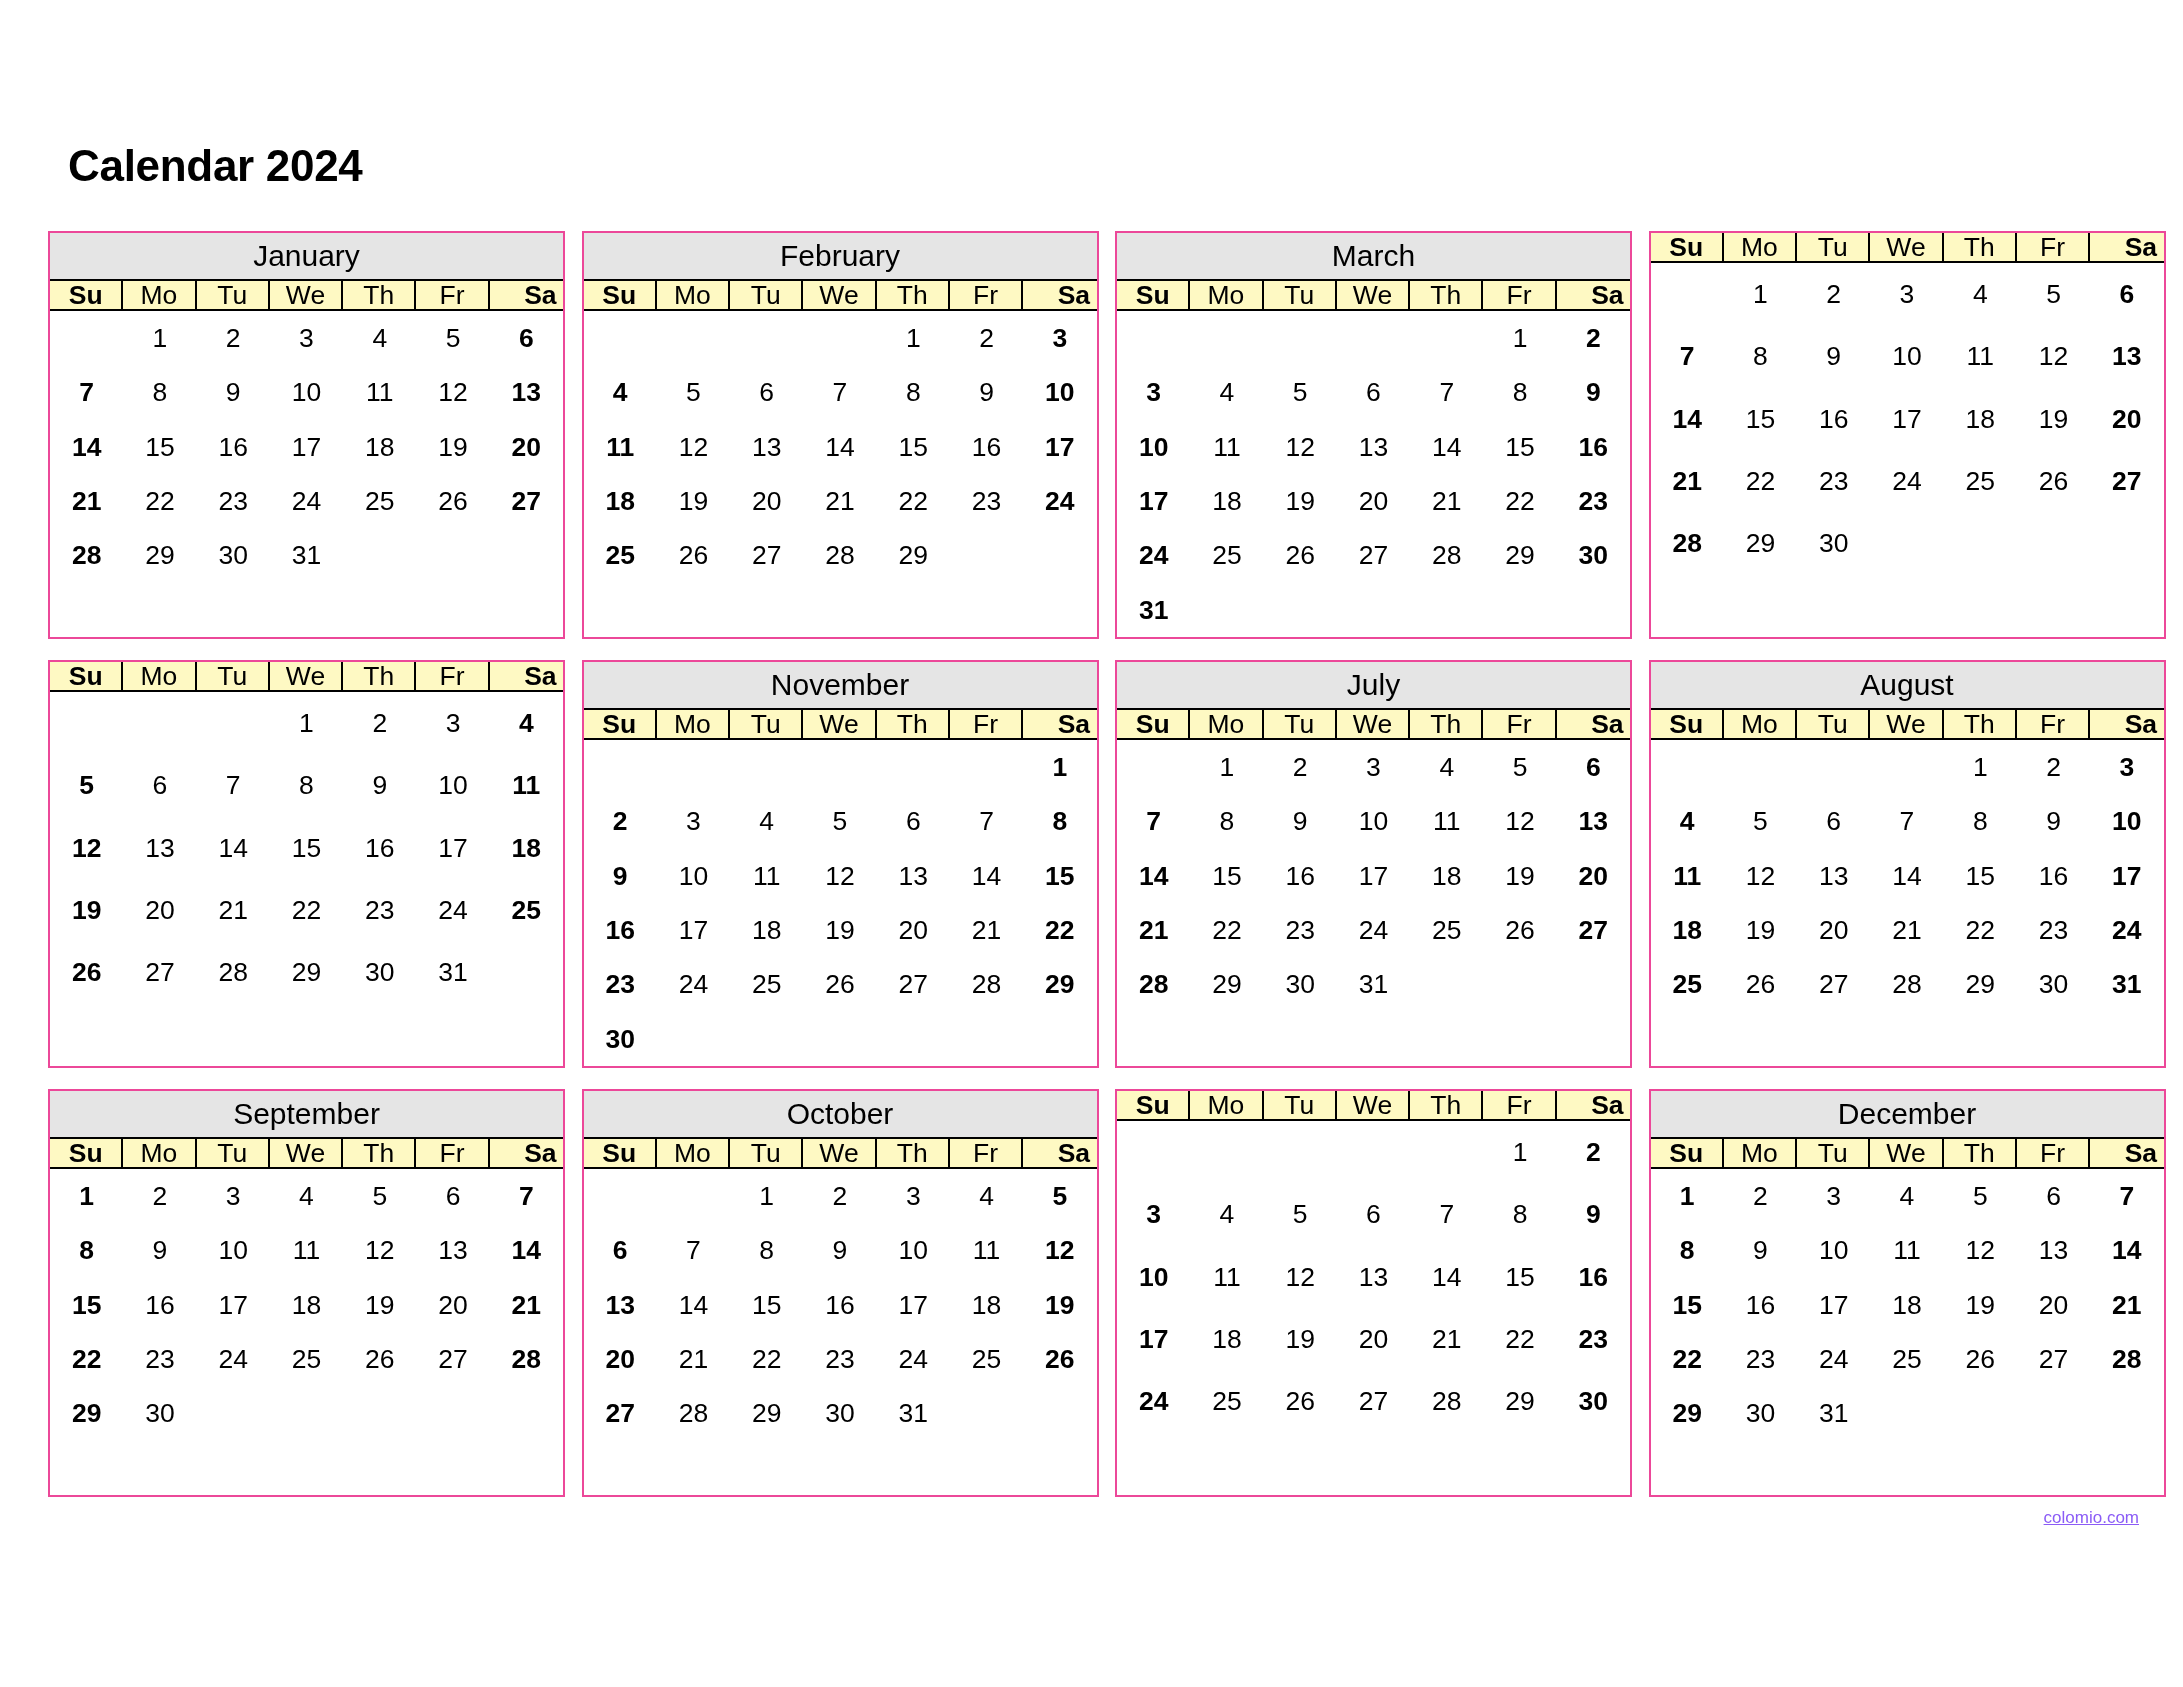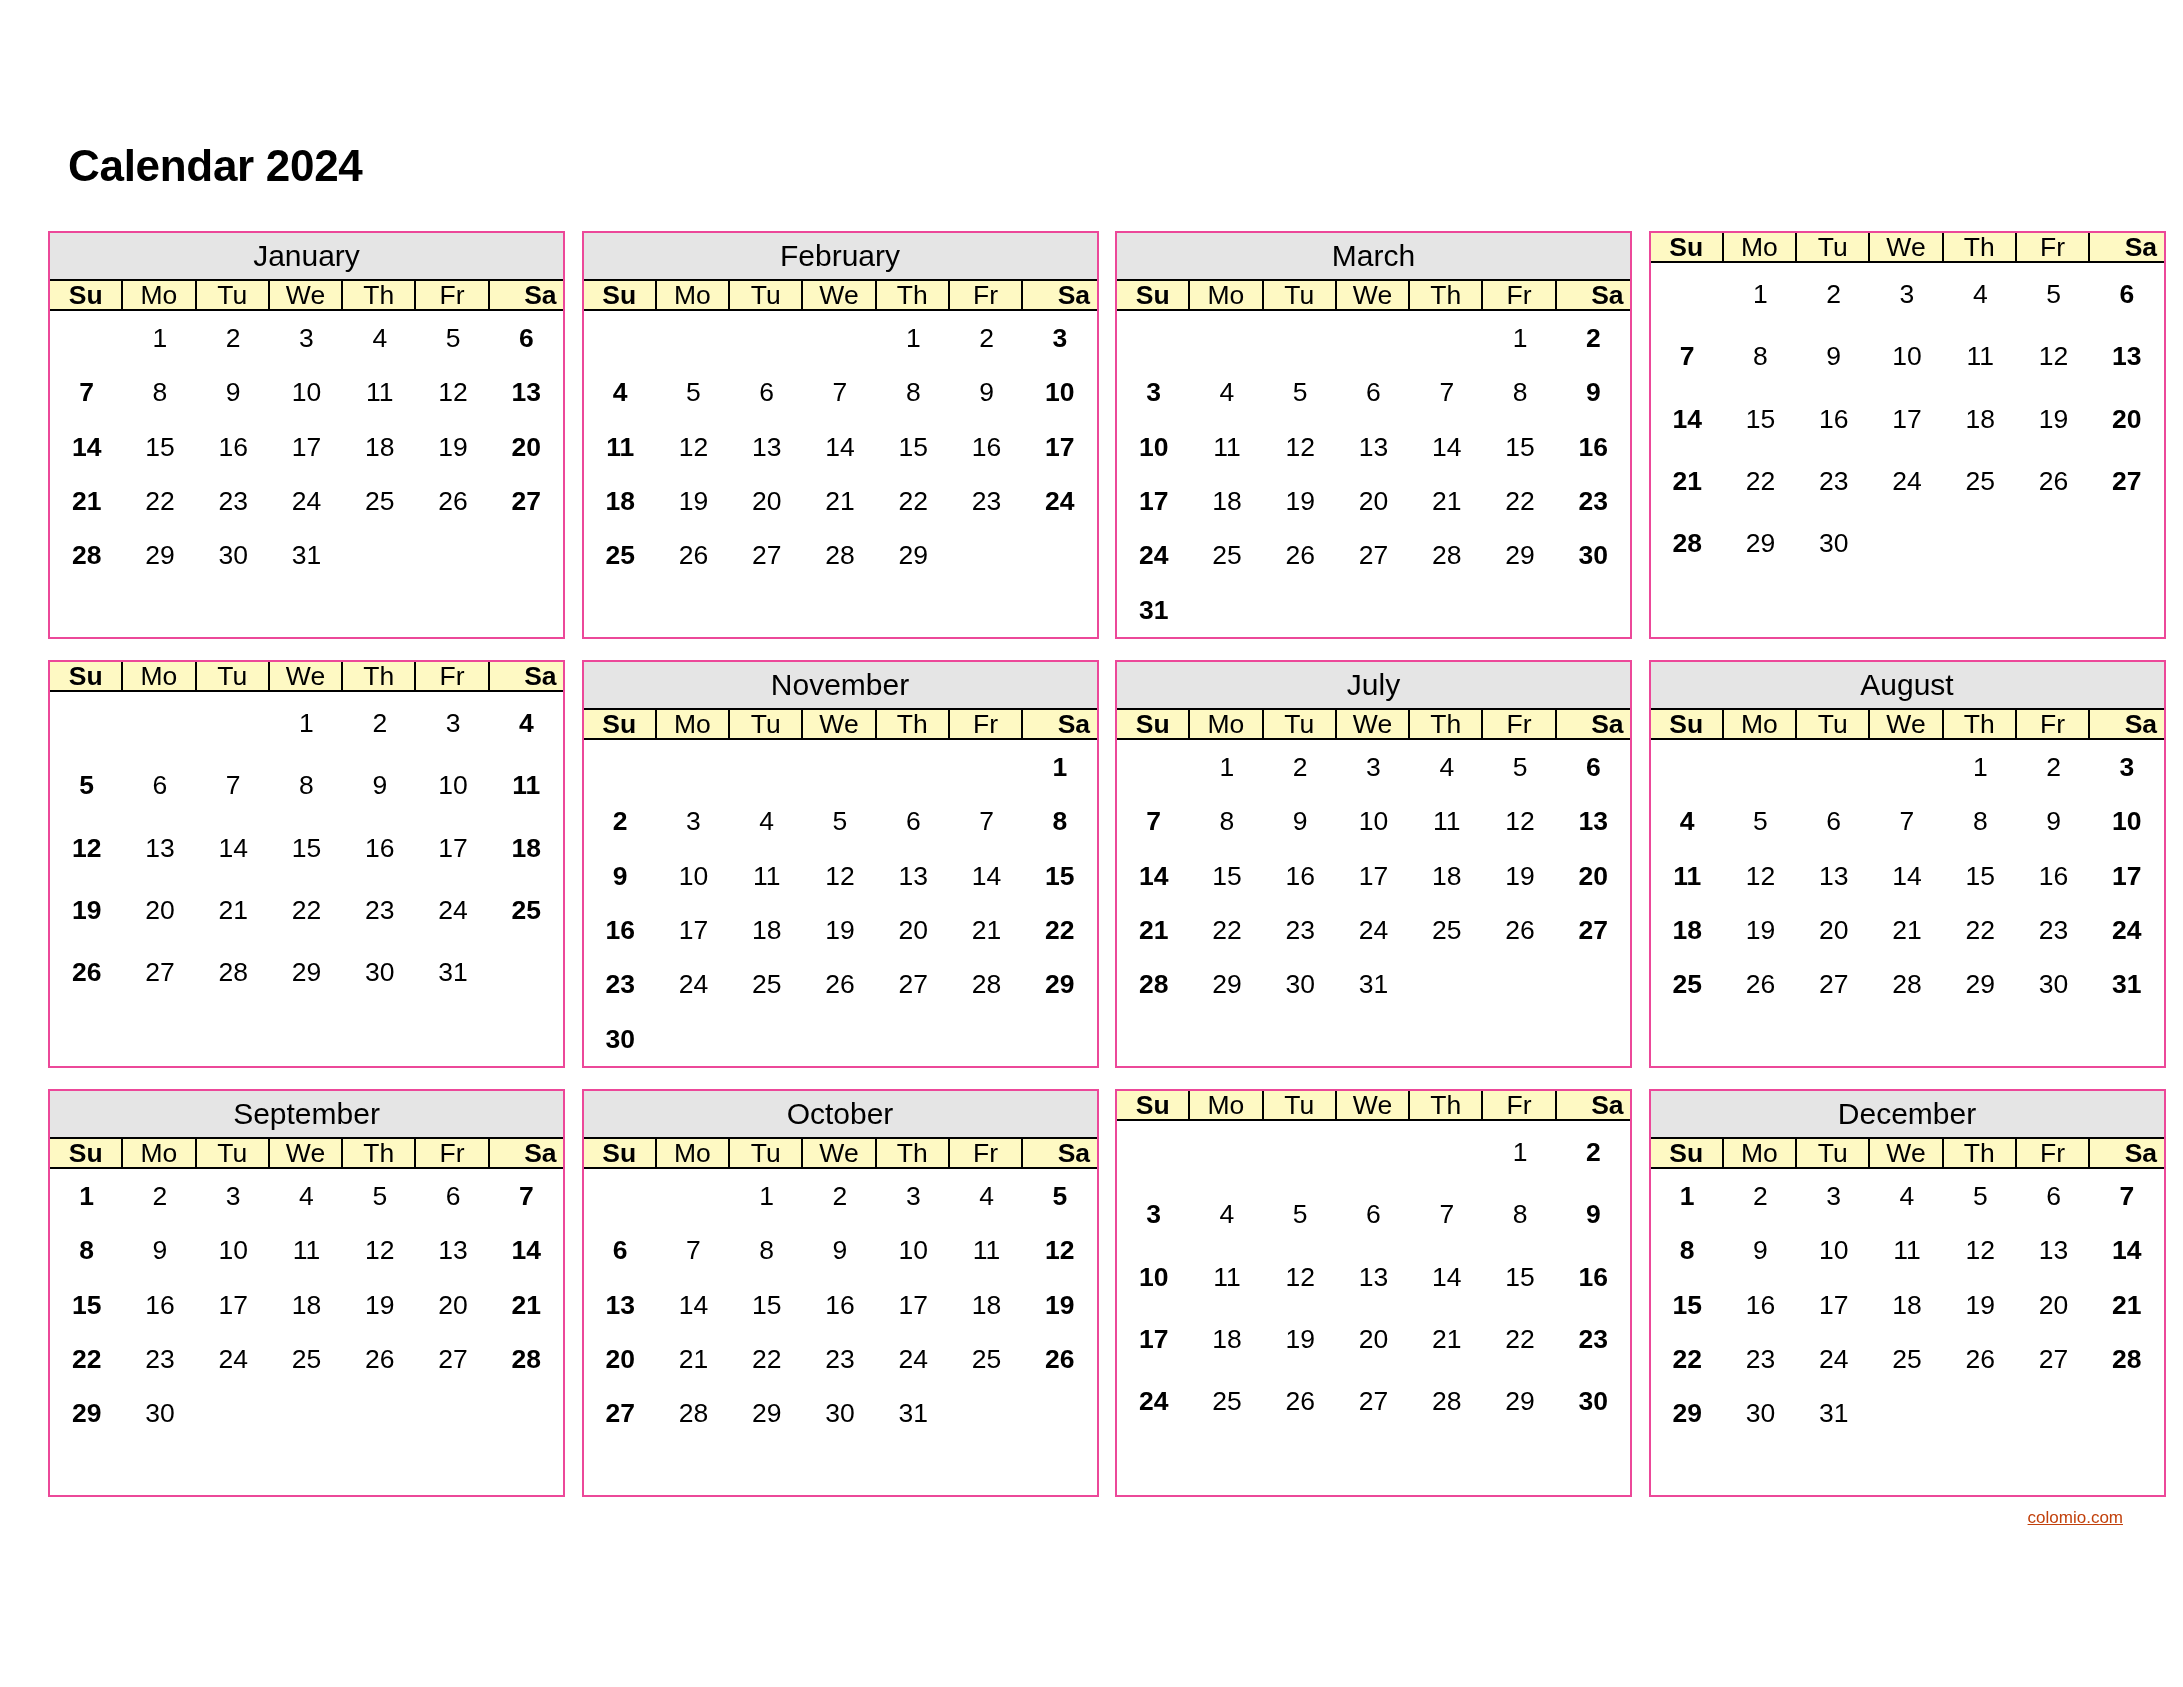--- a/index.html
+++ b/index.html
@@ -86,23 +86,23 @@
     display:flex;
     align-items:center;
     justify-content:center;
     font-size:26.5px;
     line-height:1;
   }
   .day-cell.wk { font-weight:bold; }
   .day-cell.empty { color:transparent; }
   #watermark {
     position:absolute;
-    right:60px; top:1509px;
+    right:44px; top:1509px;
     font-size:17px;
-    color:#c2410c;
+    color:#8b5cf6;
     text-decoration:underline;
     line-height:1;
     white-space:nowrap;
   }
 </style>
 </head>
 <body>
 
 <div id="page">
 

